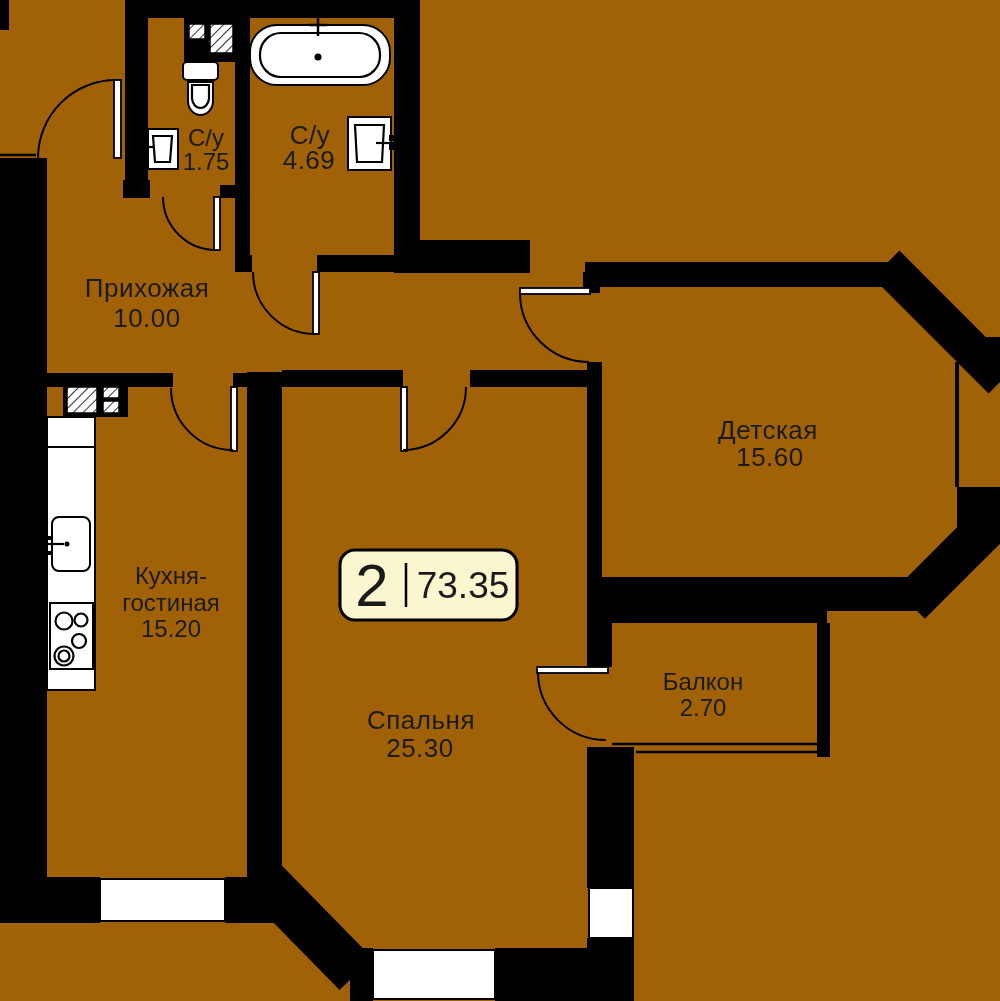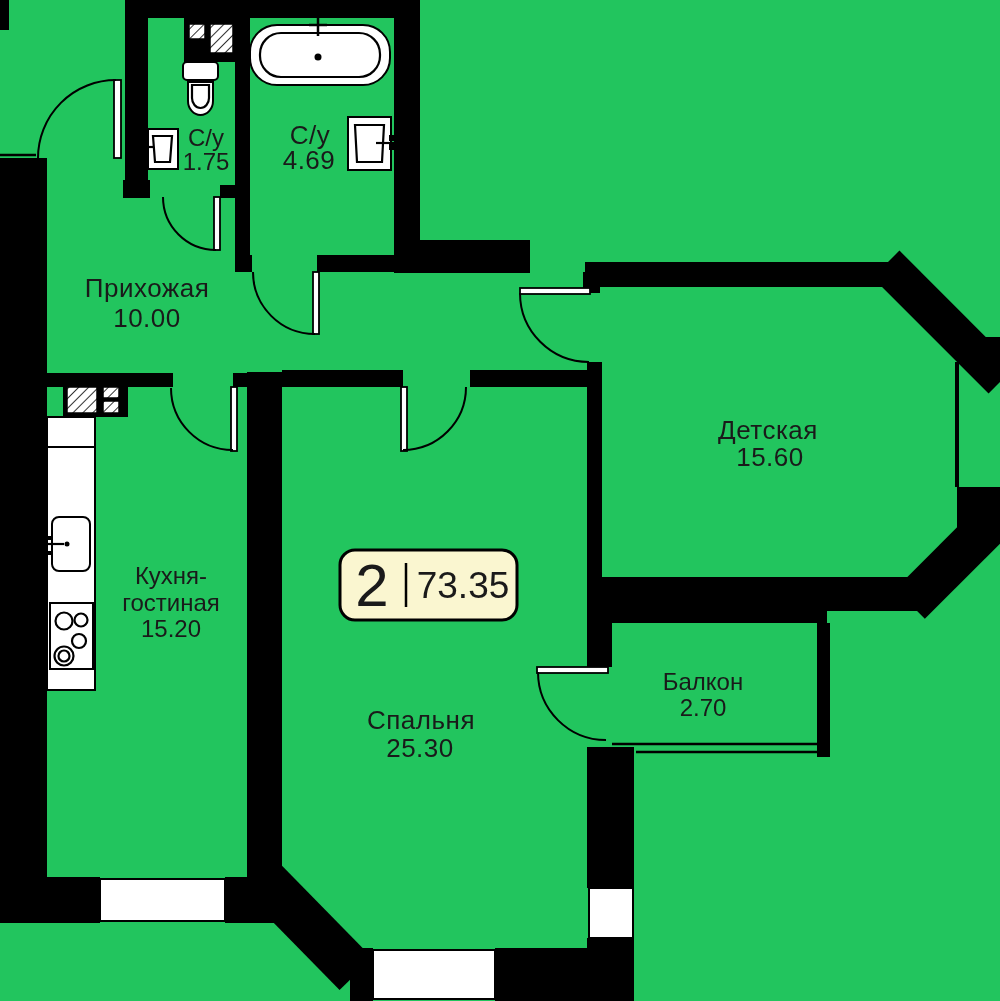--- a/index.html
+++ b/index.html
@@ -1,16 +1,16 @@
 <!DOCTYPE html>
 <html><head>
 <meta charset="utf-8">
 <style>
   html,body{margin:0;padding:0;background:#fff;}
-  #stage{position:relative;width:1000px;height:1001px;background:#22c55e;overflow:hidden;}
+  #stage{position:relative;width:1000px;height:1001px;background:#a16207;overflow:hidden;}
   svg{position:absolute;left:0;top:0;}
   text{font-family:"Liberation Sans","DejaVu Sans",sans-serif;fill:#1a1a1a;}
   .room-label{font-size:26px;letter-spacing:0.5px;}
   .room-label-sm{font-size:24px;}
   .wall{fill:#000;}
   .thin{stroke:#000;stroke-width:2.2;fill:none;}
   .fixture{stroke:#000;stroke-width:2;fill:#fff;}
   .doorleaf{stroke:#000;stroke-width:1.8;fill:#fff;}
   .arc{stroke:#000;stroke-width:2;fill:none;}
 </style>

